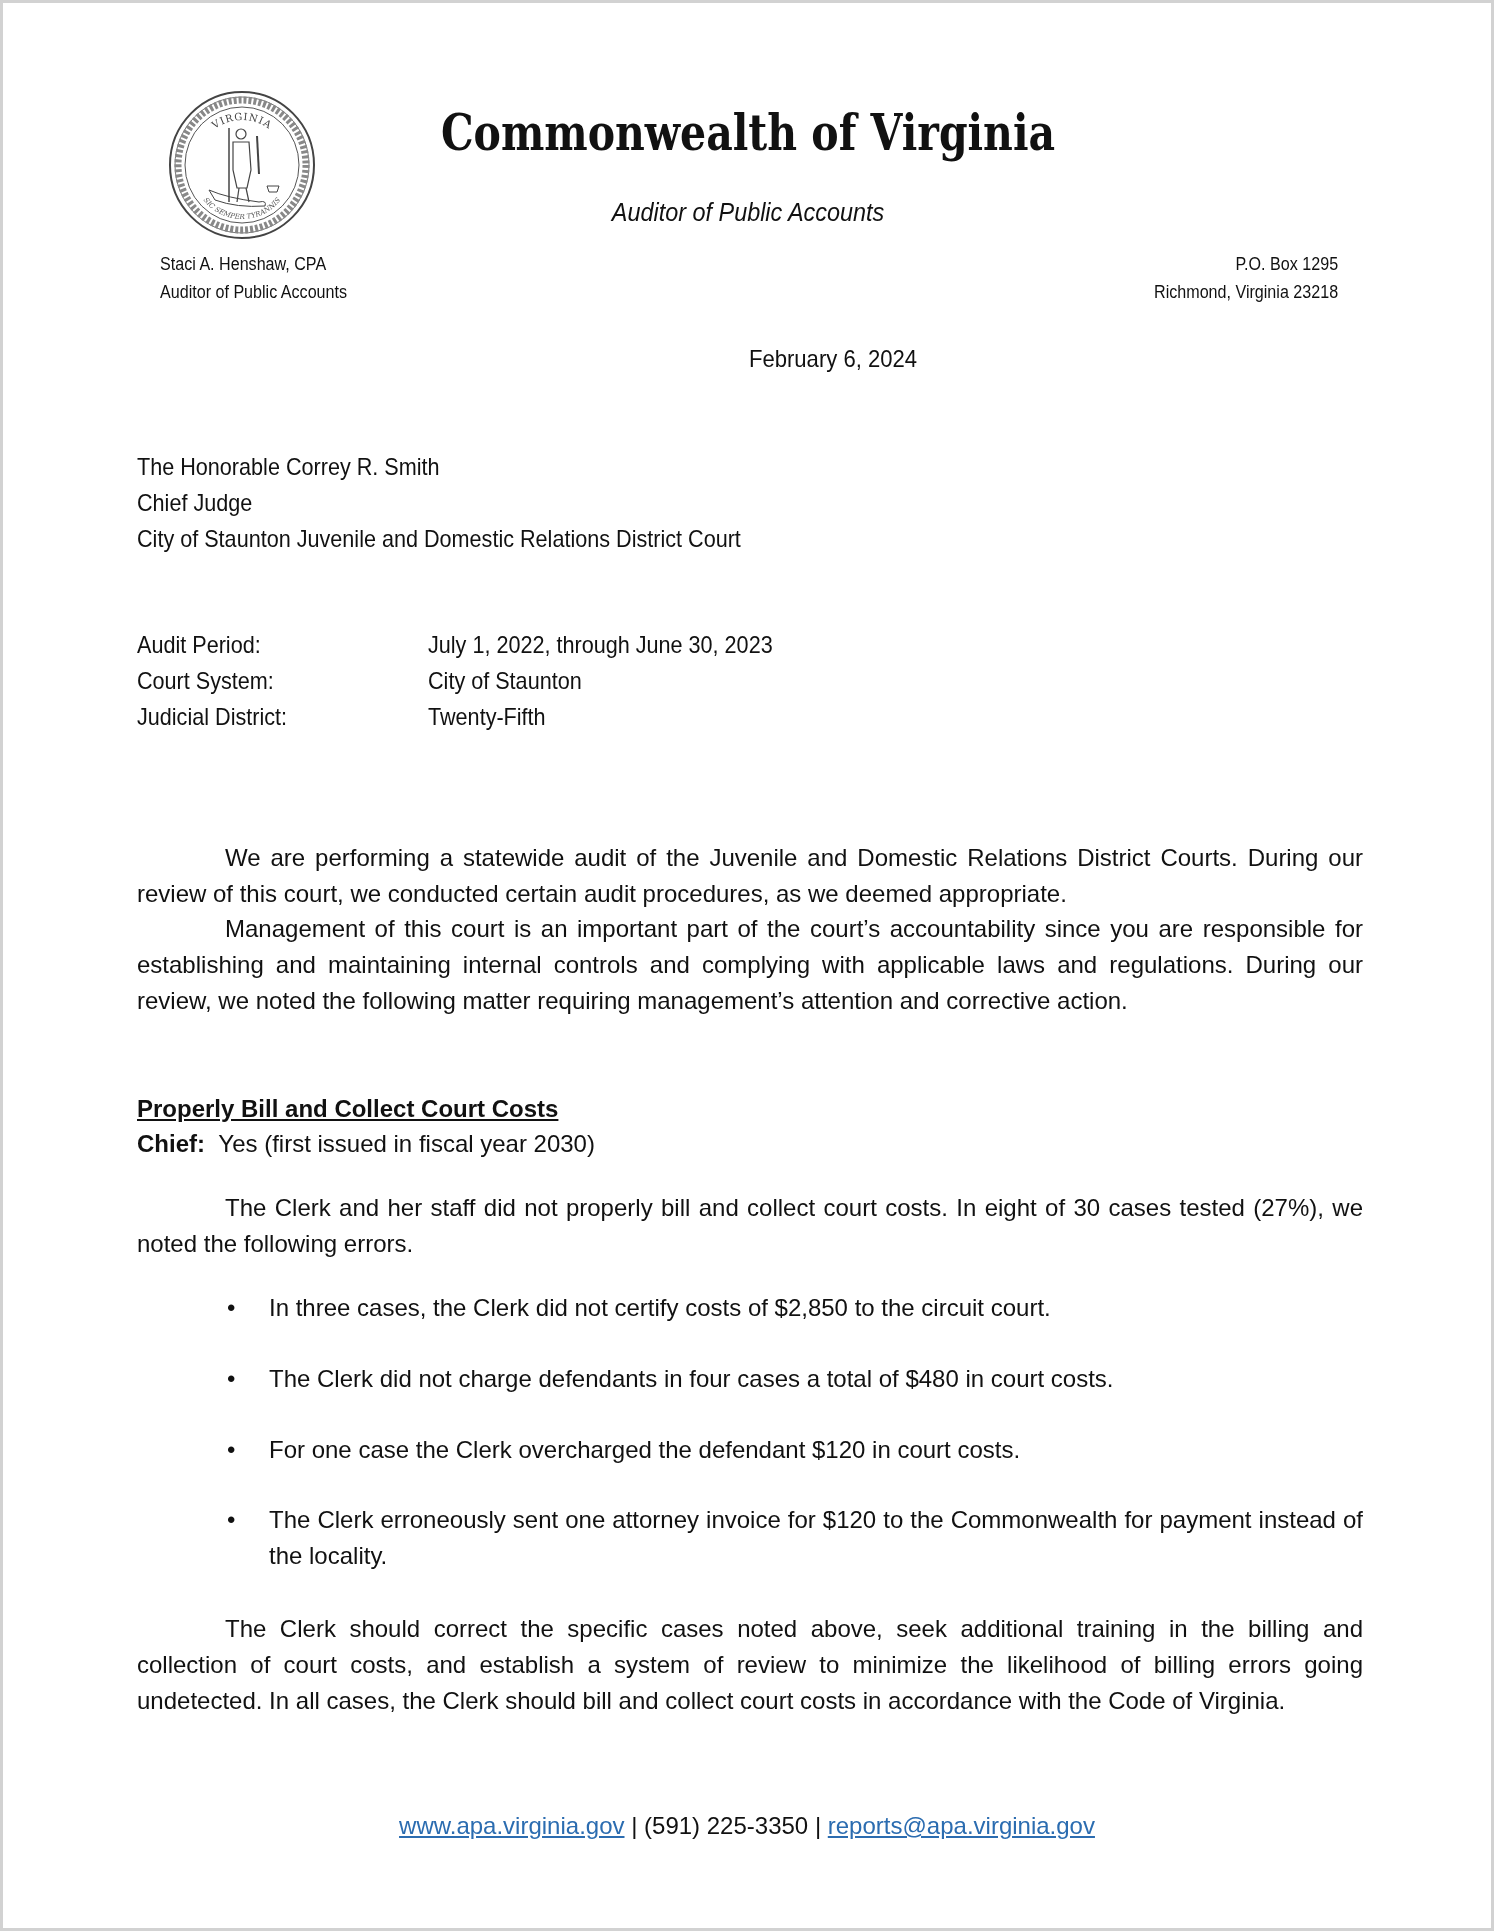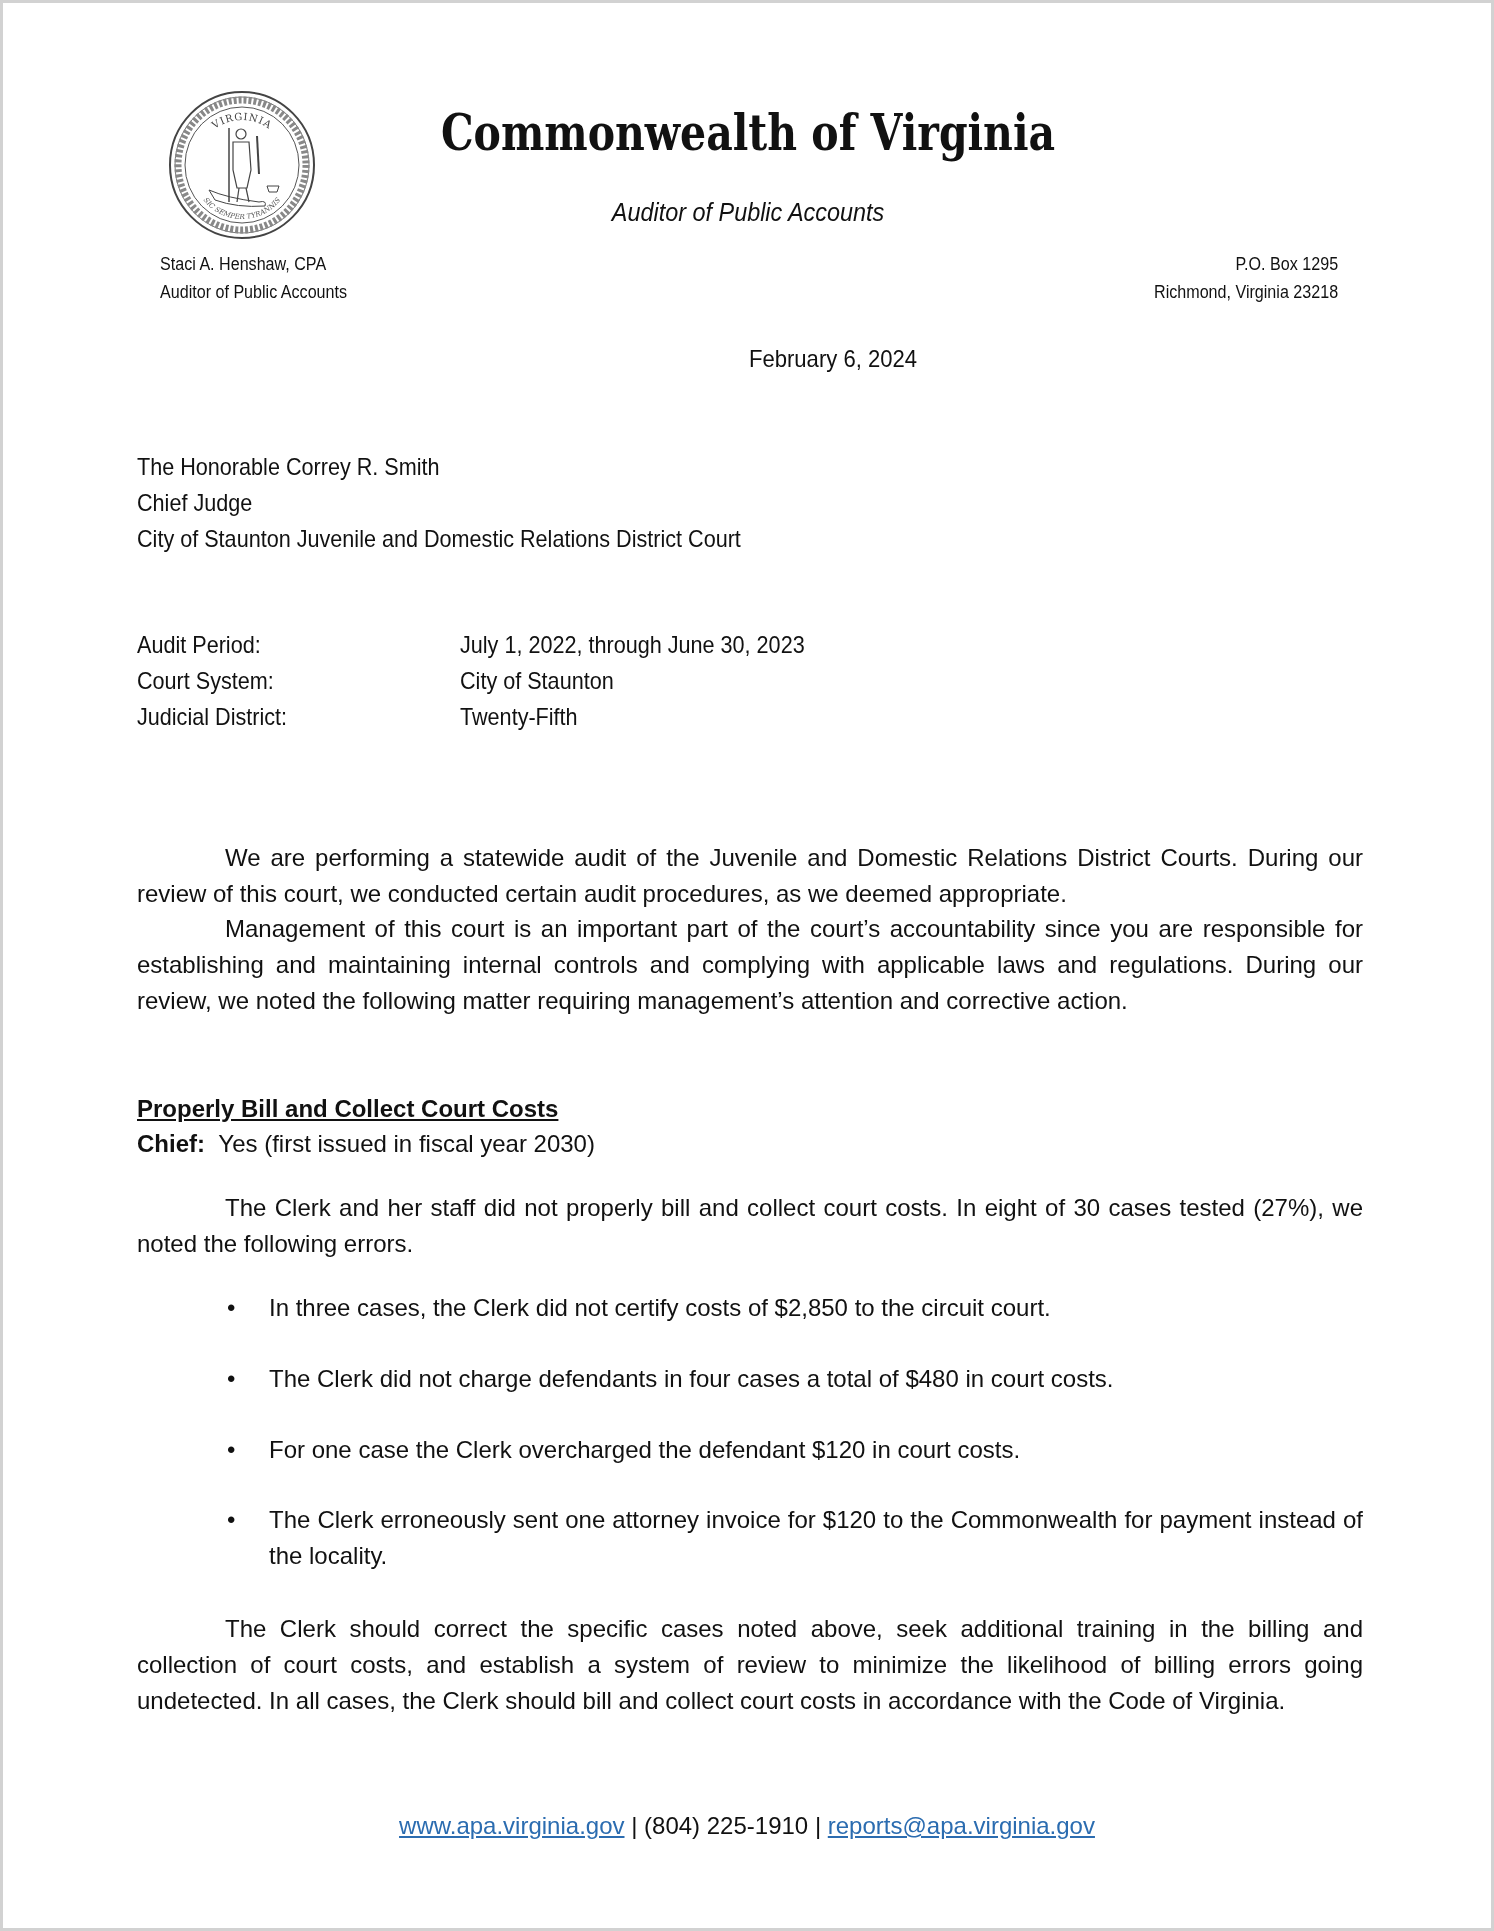--- a/index.html
+++ b/index.html
@@ -23,21 +23,21 @@
       transform: scaleX(0.9); transform-origin: center;
     }
     .small { font-size: 17.5px; line-height: 28px; transform: scaleX(0.92); }
     .left-block { left: 157px; top: 247px; transform-origin: left top; }
     .right-block { right: 153px; top: 247px; text-align: right; transform-origin: right top; }
     .date { left: 0; width: 1660px; top: 340px; text-align: center; font-size: 24px; line-height: 32px; transform: scaleX(0.92); transform-origin: 830px 0; width:1660px;}
     .body-text { font-size: 24px; line-height: 35.8px; color: #111; }
     .narrow { transform: scaleX(0.9); transform-origin: left top; }
     .recipient { left: 134px; top: 446px; }
     .meta { left: 134px; top: 624px; }
-    .meta-row { display: flex; height: 35.8px; gap: 32px; }
+    .meta-row { display: flex; height: 35.8px; }
     .meta-label { width: 291px; }
     .para { left: 134px; width: 1226px; text-align: justify; text-align-last: left; }
     .para .indent { display: inline-block; width: 88px; }
     .p1 { top: 801px; margin-top: 36px; }
     .p2 { top: 908px; }
     .heading { left: 134px; top: 1088px; font-weight: bold; text-decoration: underline; text-align: right; }
     .repeat { left: 134px; top: 1123px; }
     .repeat b { font-weight: bold; }
     .p3 { top: 1187px; }
     .bullets { left: 134px; width: 1226px; top: 1287px; }
@@ -150,17 +150,17 @@
     </div>
   </div>
 
   <div class="abs para body-text p4">
     <span class="indent"></span><span>The Clerk should correct the specific cases noted above, seek additional training in the billing and collection of court costs, and establish a system of review to minimize the likelihood of billing errors going undetected.  In all cases, the Clerk should bill and collect court costs in accordance with the Code of Virginia.</span>
   </div>
 
   <div class="abs footer">
     <a>www.apa.virginia.gov</a>
     <span class="sep">|</span>
-    <span>(804) 225-1910</span>
+    <span>(591) 225-3350</span>
     <span class="sep">|</span>
     <a>reports@apa.virginia.gov</a>
   </div>
 </div>
 
 </body></html>

